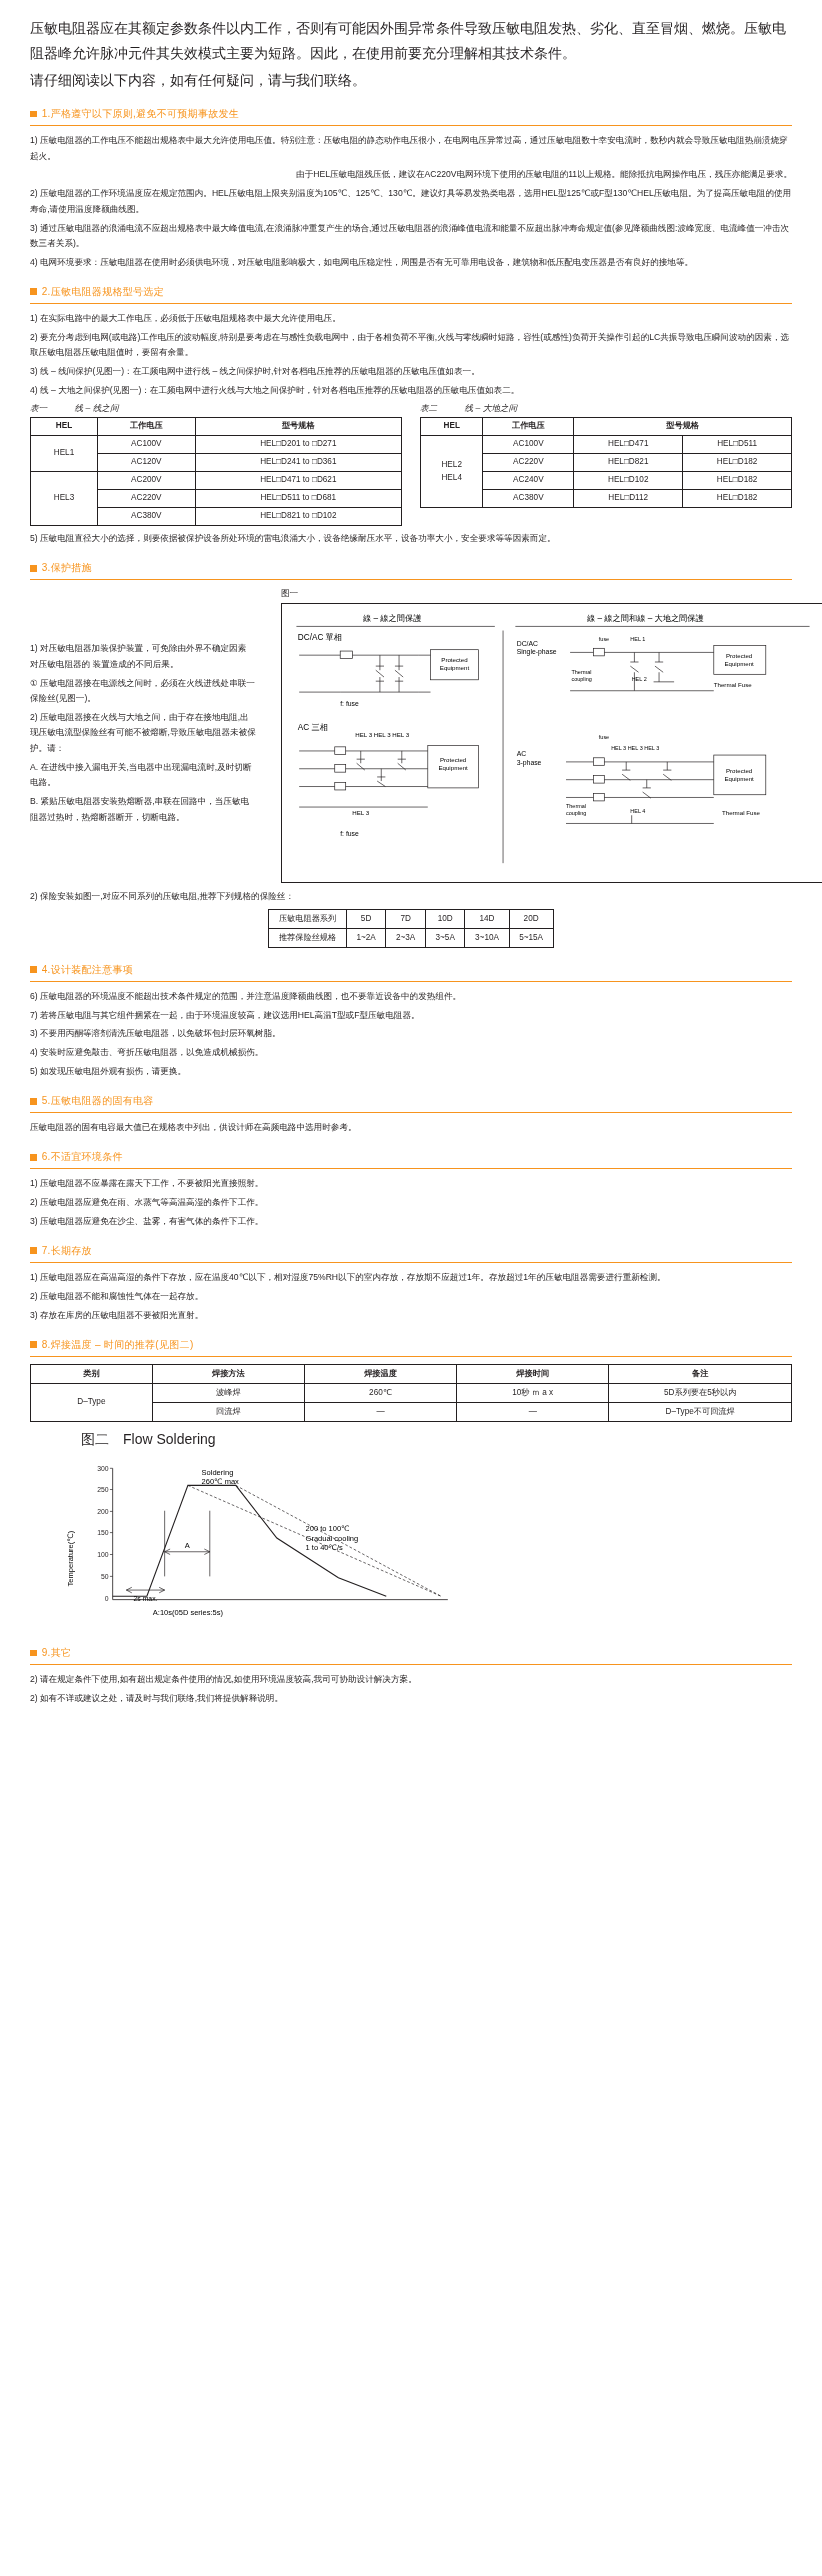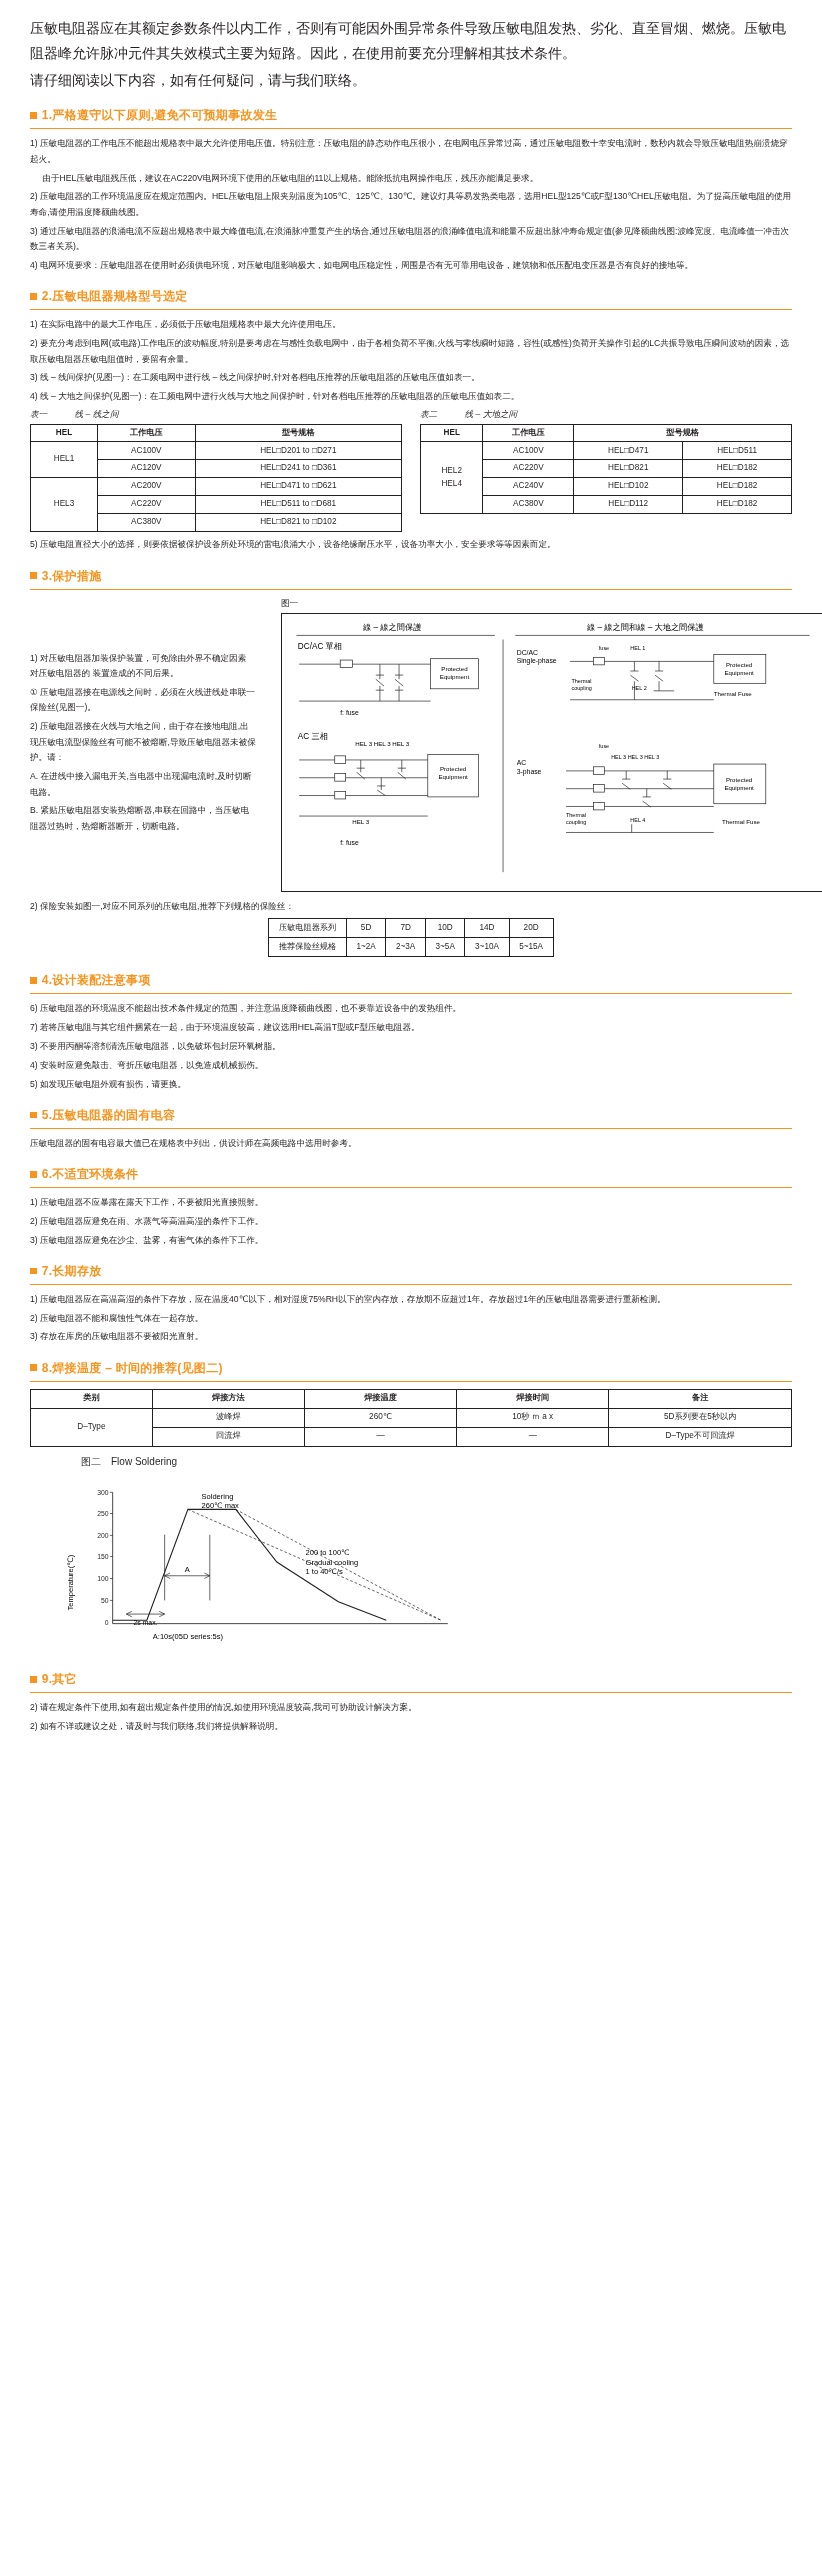--- a/index.html
+++ b/index.html
@@ -18,26 +18,26 @@
 
   .section-head {
     display:flex; align-items:center; gap:4.8px;
     margin:13.7px 0 6.2px 0;
   }
   .sq {
     width:6.9px; height:6.9px; background:#f7941e; display:inline-block;
     flex:0 0 auto;
   }
   .section-head .title {
-    color:#f7941e; font-weight:bold; font-size:12px; letter-spacing:0.3px;
+    color:#f7941e; font-weight:normal; font-size:10px; letter-spacing:0.3px;
   }
   .rule { border-bottom:0.7px solid #f7941e; margin:-2.7px 0 6.9px 0; }
 
   .body-list p { margin:0 0 3.4px 0; font-size:8.6px; line-height:1.8; }
-  .indent { padding-left:12.3px; display:block; }
+  .indent { padding-left:12.3px; display:block;text-align:right; }
 
   
   table.spec { border-collapse:collapse; width:100%; font-size:8.2px; }
   table.spec th, table.spec td {
     border:0.7px solid #231f20; padding:2.1px 2.7px; text-align:center; vertical-align:middle;
   }
   .tbl-wrap { display:flex; gap:18px; }
   .tbl-col { flex:1 1 0; }
   .tbl-head-line { display:flex; font-size:8.6px; margin-bottom:2.1px;font-style:italic; }
   .tbl-head-line .lbl { margin-right:27.4px; }
@@ -54,21 +54,21 @@
     border:0.7px solid #231f20; padding:2.7px 9.6px; text-align:center;
   }
 
   
   table.weld { border-collapse:collapse; width:100%; font-size:8.2px; margin-top:2.7px;}
   table.weld th, table.weld td {
     border:0.7px solid #231f20; padding:2.7px 4.1px; text-align:center;
   }
 
   .chart-wrap { margin-top:6.9px; }
-  .chart-title { font-size:10px; margin-bottom:11px; padding-left:51px;}
+  .chart-title { font-size:14px; margin-bottom:5px; padding-left:51px;}
 
   svg text { font-family:"Liberation Sans","DejaVu Sans",sans-serif; }
 </style>
 </head>
 <body>
 
 <div class="page">
 
   <div class="intro">
     <p>压敏电阻器应在其额定参数条件以内工作，否则有可能因外围异常条件导致压敏电阻发热、劣化、直至冒烟、燃烧。压敏电阻器峰允许脉冲元件其失效模式主要为短路。因此，在使用前要充分理解相其技术条件。</p>

